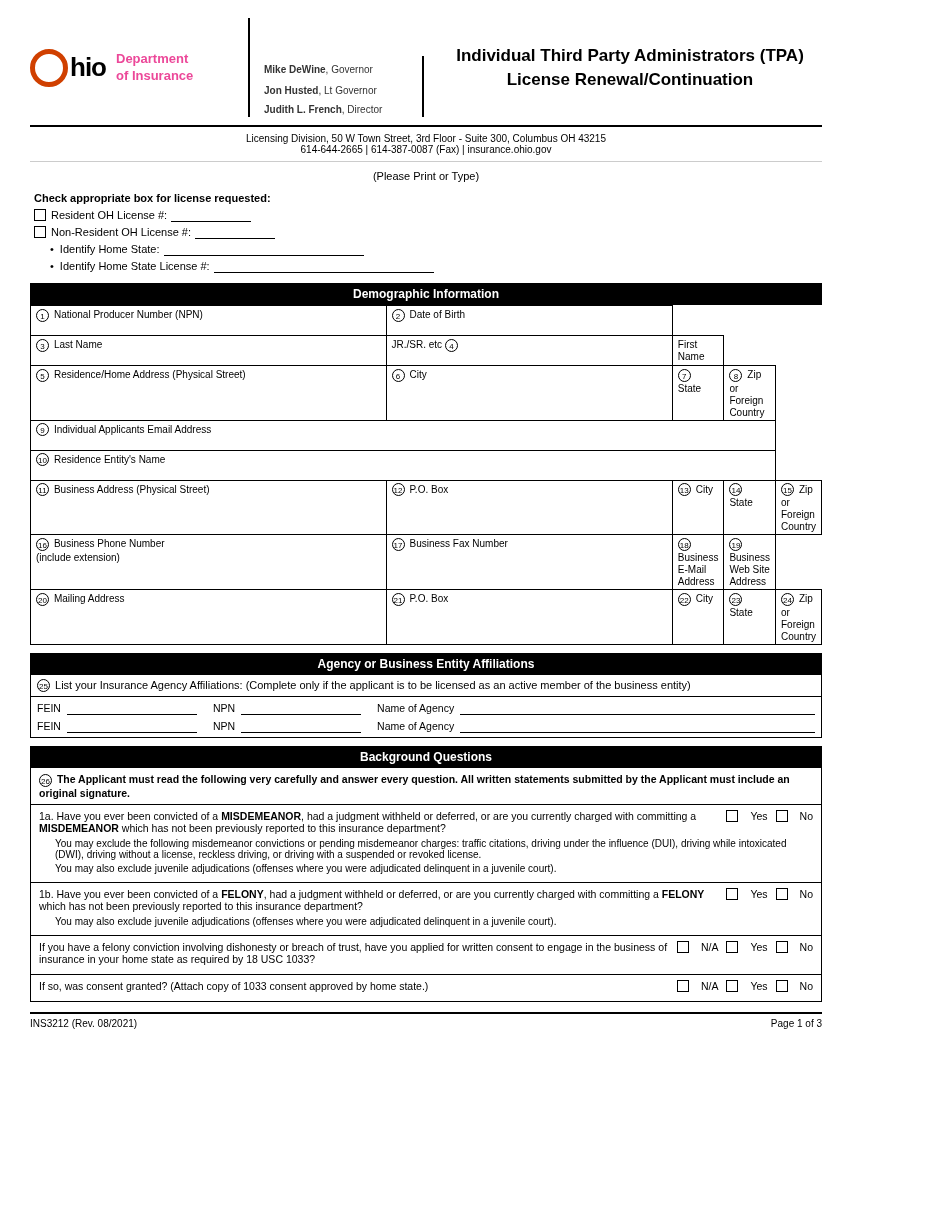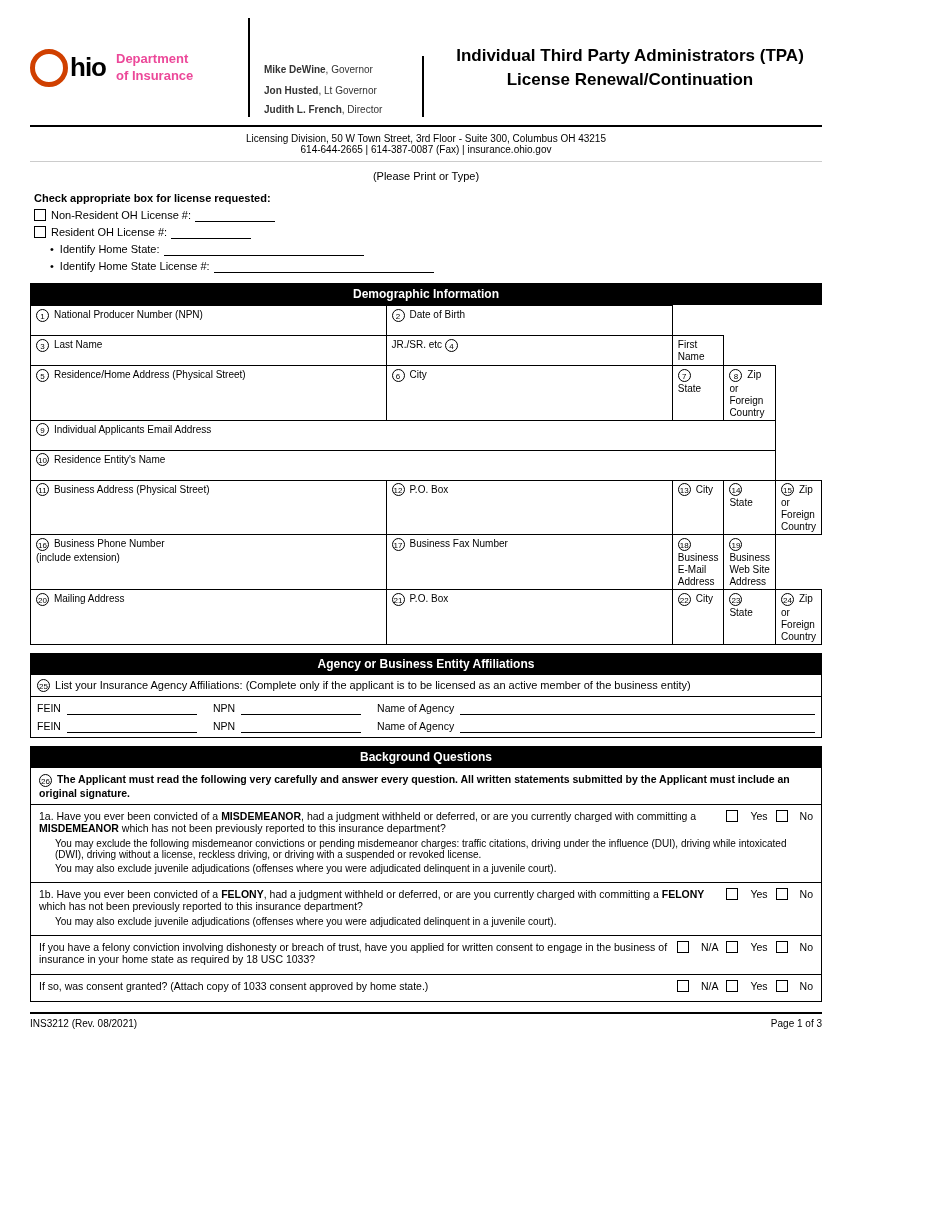--- a/index.html
+++ b/index.html
@@ -263,26 +263,26 @@
     <div>Licensing Division, 50 W Town Street, 3rd Floor - Suite 300, Columbus OH 43215</div>
     <div>614-644-2665  |  614-387-0087 (Fax)  |  insurance.ohio.gov</div>
   </div>
 
   <div class="please-print">(Please Print or Type)</div>
 
   <div class="check-section">
     <div class="title">Check appropriate box for license requested:</div>
     <div class="check-row">
       <span class="checkbox-sq"></span>
-      <span>Non-Resident OH License #:</span>
+      <span>Resident OH License #:</span>
       <span class="underline-field"></span>
     </div>
     <div class="check-row">
       <span class="checkbox-sq"></span>
-      <span>Resident OH License #:</span>
+      <span>Non-Resident OH License #:</span>
       <span class="underline-field"></span>
     </div>
     <div class="bullet-row">
       <span class="bullet">•</span>
       <span>Identify Home State:</span>
       <span class="underline-long" style="min-width:200px;"></span>
     </div>
     <div class="bullet-row">
       <span class="bullet">•</span>
       <span>Identify Home State License #:</span>

